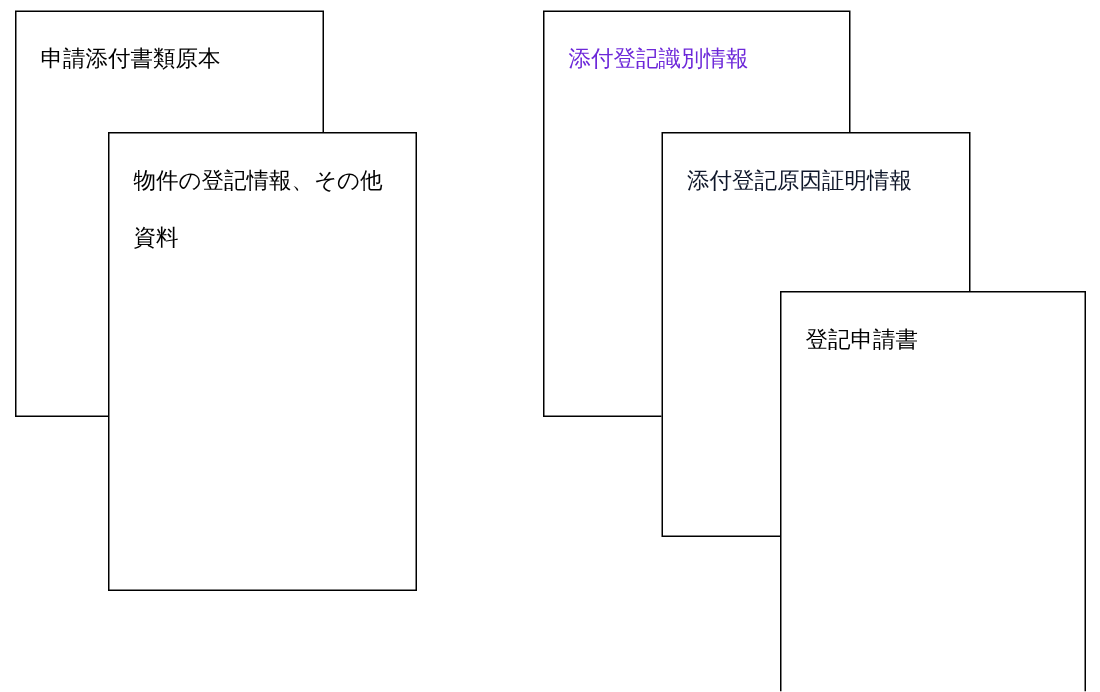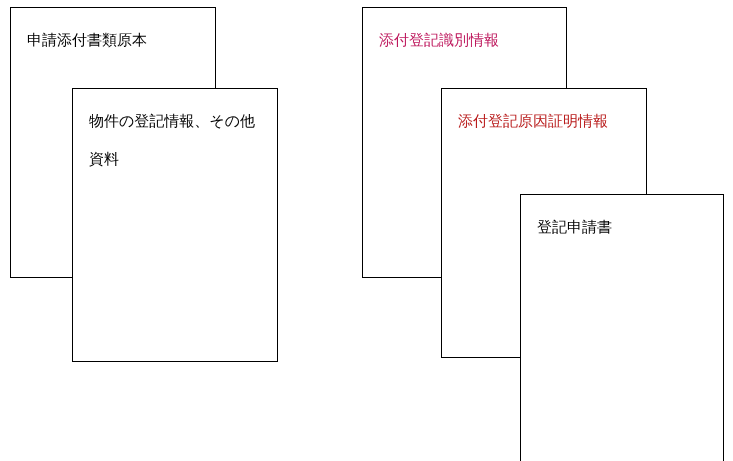--- a/index.html
+++ b/index.html
@@ -38,28 +38,28 @@
   }
 </style>
 </head>
 <body>
 
 <div id="canvas" style="background: rgb(255, 255, 255);">
     <div style="position: absolute; left: 0px; top: 0px; width: 100%; height: 100%;">
       <div class="doc-card" style="left: 10px; top: 7px; width: 206px; height: 271px; z-index: 1; border-color: rgb(0, 0, 0);">
         <div class="doc-card-text" style="color: rgb(0, 0, 0);">申請添付書類原本</div>
       </div>
-      <div class="doc-card" style="left: 72px; top: 88px; width: 206px; height: 274px; z-index: 2; border-color: rgb(0, 0, 0);">
+      <div class="doc-card" style="left: 72px; top: 88px; width: 206px; height: 306px; z-index: 2; border-color: rgb(0, 0, 0);">
         <div class="doc-card-text" style="color: rgb(0, 0, 0);">物件の登記情報、その他資料</div>
       </div>
     </div>
     <div style="position: absolute; left: 0px; top: 0px; width: 100%; height: 100%;">
       <div class="doc-card" style="left: 362px; top: 7px; width: 205px; height: 271px; z-index: 1; border-color: rgb(0, 0, 0);">
-        <div class="doc-card-text" style="color: #be185d;">添付登記識別情報</div>
+        <div class="doc-card-text" style="color: #6d28d9;">添付登記識別情報</div>
       </div>
       <div class="doc-card" style="left: 441px; top: 88px; width: 206px; height: 270px; z-index: 2; border-color: rgb(0, 0, 0);">
-        <div class="doc-card-text" style="color: #b91c1c;">添付登記原因証明情報</div>
+        <div class="doc-card-text" style="color: #0f172a;">添付登記原因証明情報</div>
       </div>
       <div class="doc-card" style="left: 520px; top: 194px; width: 204px; height: 274px; z-index: 3; border-color: rgb(0, 0, 0);">
         <div class="doc-card-text" style="color: rgb(0, 0, 0);">登記申請書</div>
       </div>
     </div>
   </div>
 
 </body></html>

